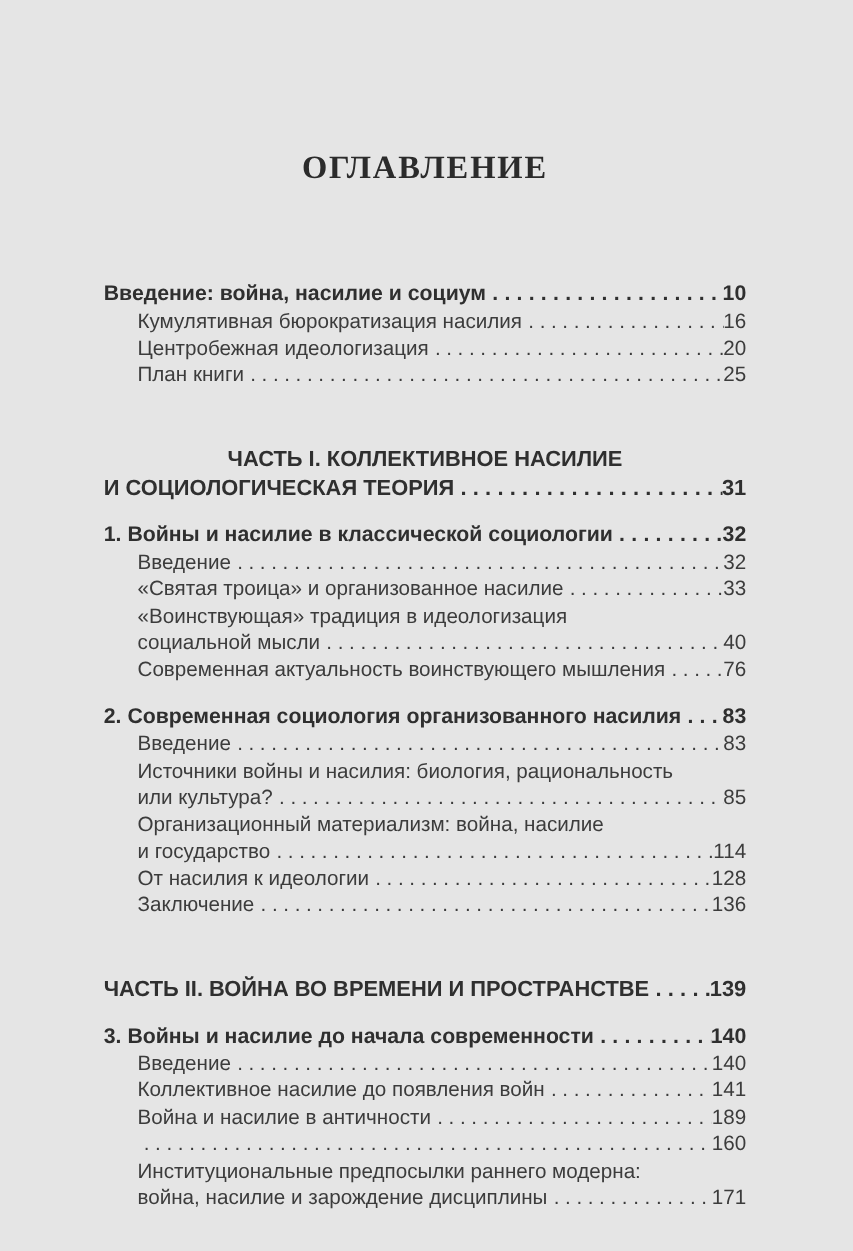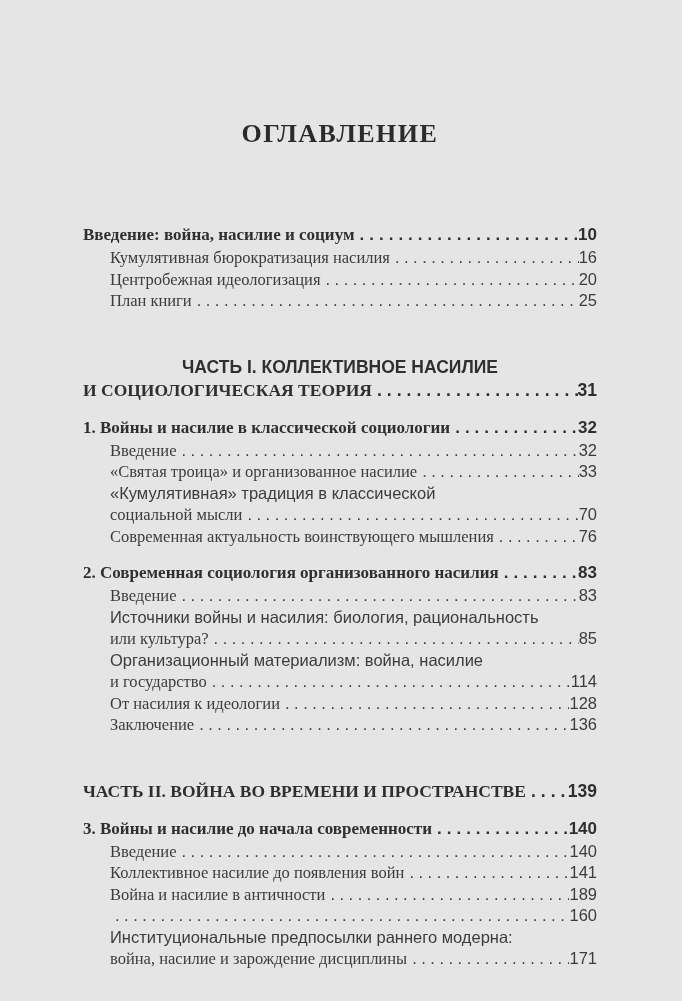--- a/index.html
+++ b/index.html
@@ -30,21 +30,21 @@
     letter-spacing: 1.5px;
     color: #2b2b2b;
   }
   .toc { margin: 0; padding: 0; }
 
   .entry { color: #3c3c3c; }
   .entry .row {
     display: flex;
     align-items: baseline;
   }
-  .entry .label { white-space: nowrap; font-family: Liberation Serif, serif; }
+  .entry .label { white-space: nowrap; }
   .entry .dots {
     flex: 1 1 auto;
     min-width: 8px;
     overflow: hidden;
     white-space: nowrap;
     letter-spacing: 4.5px;
     margin-left: 5px;
   }
   .entry .page-num { white-space: nowrap; }
 
@@ -131,25 +131,25 @@
           </div>
         </div>
         <div class="entry sub">
           <div class="row">
             <span class="label">«Святая троица» и организованное насилие</span>
             <span class="dots">......................................................................................................................................................</span>
             <span class="page-num">33</span>
           </div>
         </div>
         <div class="entry sub">
-          <div class="wrap-line">«Кумулятивная» традиция в классической</div>
+          <div class="wrap-line">«Воинствующая» традиция в идеологизация</div>
           <div class="row">
             <span class="label">социальной мысли</span>
             <span class="dots">......................................................................................................................................................</span>
-            <span class="page-num">70</span>
+            <span class="page-num">40</span>
           </div>
         </div>
         <div class="entry sub">
           <div class="row">
             <span class="label">Современная актуальность воинствующего мышления</span>
             <span class="dots">......................................................................................................................................................</span>
             <span class="page-num">76</span>
           </div>
         </div>
         <div class="entry chapter">

